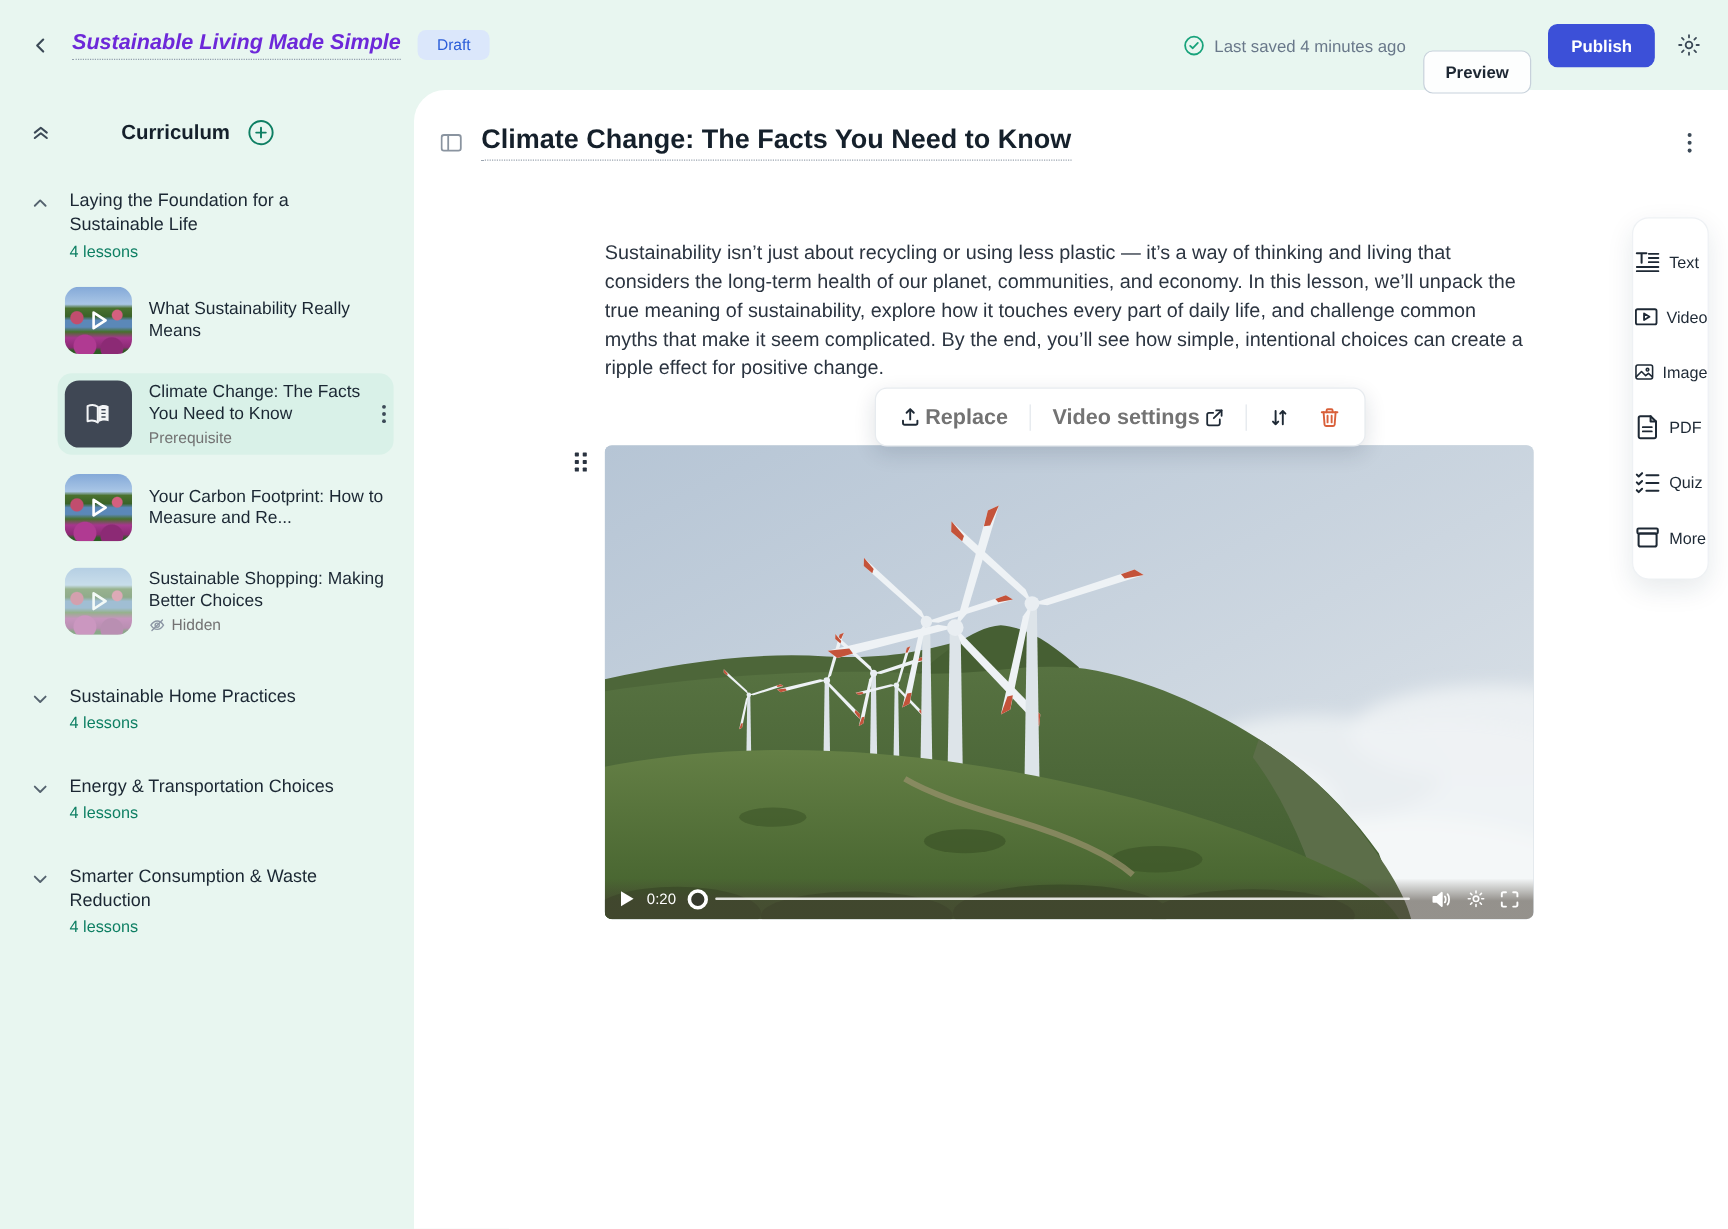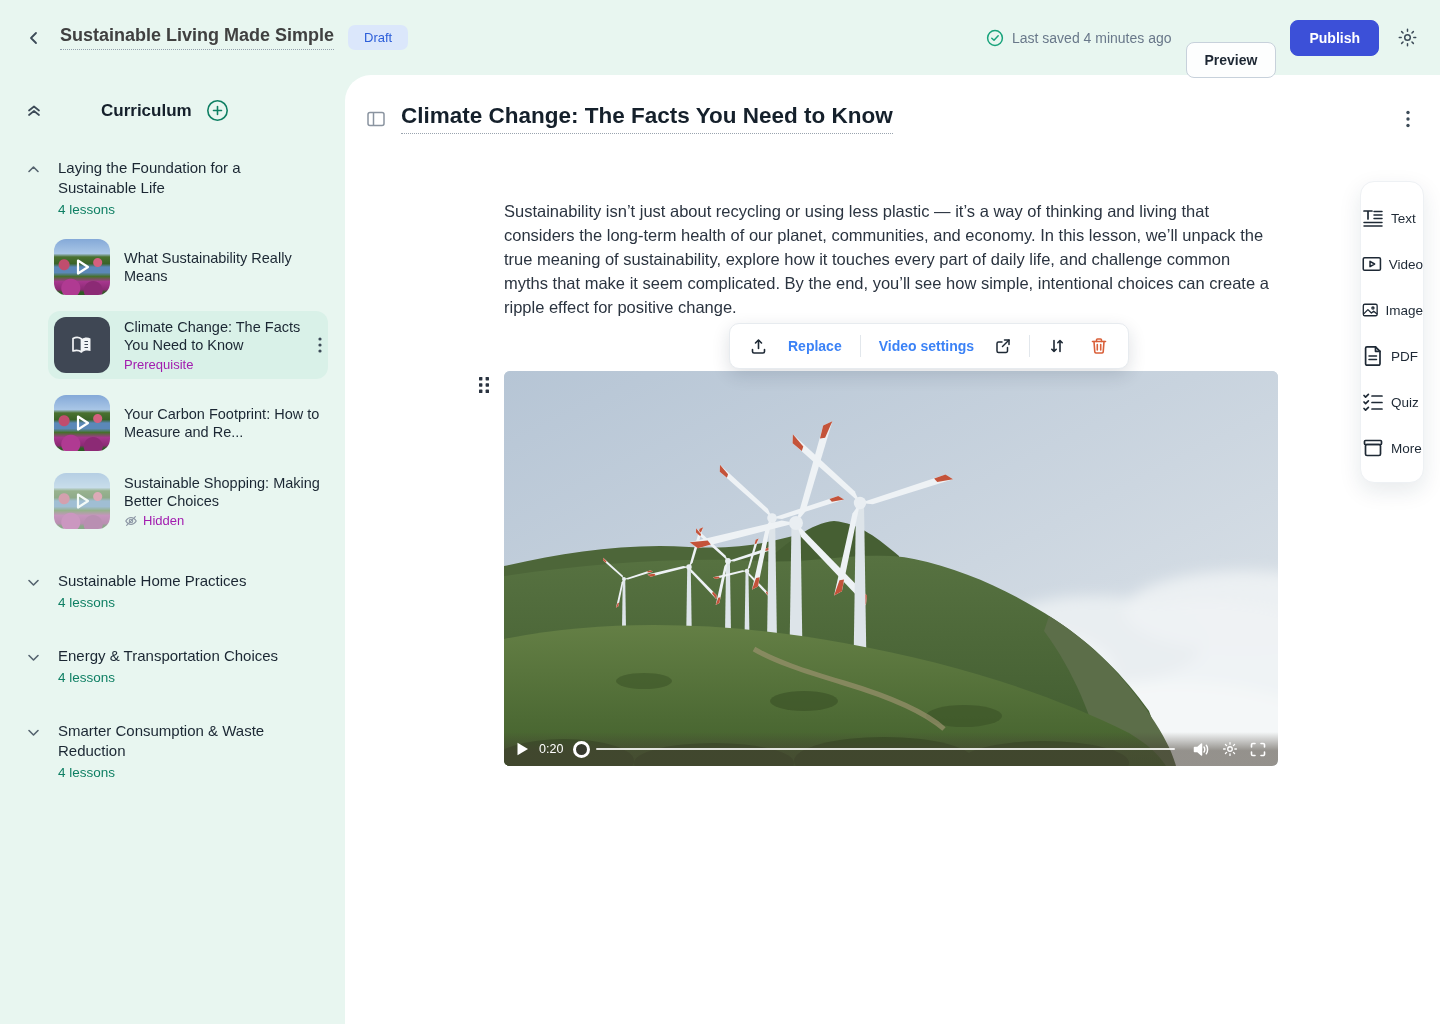--- a/index.html
+++ b/index.html
@@ -3,21 +3,21 @@
 <meta charset="utf-8">
 <style>
   * { margin:0; padding:0; box-sizing:border-box; }
   html,body { width:1440px; height:1024px; overflow:hidden; }
   body { font-family:"Liberation Sans", sans-serif; background:#e8f6f0; color:#1d2733; }
 
   
   .header { position:absolute; top:0; left:0; width:1440px; height:75px; display:flex; align-items:center; padding:0 18px 0 22px; background:#e8f6f0; z-index:5; }
   .hdr-left { display:flex; align-items:center; gap:14px; }
   .icon-btn { background:none; border:none; cursor:pointer; display:flex; align-items:center; justify-content:center; padding:4px; color:#3c4a57; }
-  .course-title { font-size:18px; font-weight:700; color:#404040; border-bottom:1px dotted #93a0ad; padding-bottom:3px; cursor:text; }
+  .course-title { font-size:18px; font-weight:700; color:#6d28d9; border-bottom:1px dotted #93a0ad; padding-bottom:3px; cursor:text;font-style:italic; }
   .badge-draft { background:#dbe7fb; color:#2c5ed9; font-size:13px; font-weight:500; padding:5px 16px; border-radius:7px; }
   .hdr-right { margin-left:auto; display:flex; align-items:center; gap:14px; }
   .saved { display:flex; align-items:center; gap:8px; color:#69788a; font-size:14px; }
   .btn { font-family:inherit; font-size:14px; font-weight:600; border-radius:8px; padding:9px 18px; cursor:pointer; }
   .btn-preview { background:#fdfefe; border:1px solid #c7d1db; color:#1d2733;margin-top:45px; }
   .btn-publish { background:#3c50d8; border:1px solid #3c50d8; color:#fff; }
 
   
   .sidebar { position:absolute; top:75px; left:0; width:345px; bottom:0; background:#e8f6f0; padding:24px 0 0 26px; overflow:hidden; }
   .cur-row { display:flex; align-items:center; gap:14px; margin-bottom:36px; }
@@ -35,32 +35,32 @@
     background:
       radial-gradient(circle at 18% 46%, #c14d6e 0 5px, rgba(0,0,0,0) 6px),
       radial-gradient(circle at 78% 42%, #d4607f 0 4px, rgba(0,0,0,0) 5px),
       radial-gradient(circle at 30% 88%, #b03a92 0 9px, rgba(0,0,0,0) 10px),
       radial-gradient(circle at 70% 92%, #8c2a75 0 9px, rgba(0,0,0,0) 10px),
       linear-gradient(180deg, #84a9d8 0%, #a9c6e6 26%, #4a712f 32%, #3a6328 44%, #5b88b8 50%, #5b88b8 60%, #476f2c 67%, #a6368d 76%, #8c2a75 90%, #2e5c24 95%); }
   .thumb.dim { opacity:.5; }
   .thumb .play-ov { position:absolute; inset:0; display:flex; align-items:center; justify-content:center; }
   .thumb-book { flex:0 0 56px; width:56px; height:56px; border-radius:12px; background:#3f4754; display:flex; align-items:center; justify-content:center; }
   .lesson-txt { font-size:14.5px; line-height:18px; color:#1b2733; }
-  .lesson-sub { font-size:13px; color:#a21caf; margin-top:3px; display:flex; align-items:center; gap:5px; }
+  .lesson-sub { font-size:13px; color:#737373; margin-top:3px; display:flex; align-items:center; gap:5px; }
   .lesson-kebab { position:absolute; right:6px; top:50%; transform:translateY(-50%); }
 
   
   .content { position:absolute; top:75px; left:345px; right:0; bottom:0; background:#ffffff; border-top-left-radius:26px; }
   .title-row { display:flex; align-items:center; margin:28px 26px 0 18px; }
   .lesson-title { font-size:22.5px; font-weight:700; color:#15202b; margin-left:12px; border-bottom:1px dotted #9aa4af; padding-bottom:4px; cursor:text; }
   .title-kebab { margin-left:auto; }
   .paragraph { position:absolute; left:159px; top:124px; width:774px; font-size:16.5px; line-height:24px; color:#2b3440; }
 
   .float-toolbar { position:absolute; left:384px; top:248px; background:#fff; border:1px solid #e7ebef; border-radius:10px; box-shadow:0 6px 18px rgba(20,35,60,.14); display:flex; align-items:center; padding:6px 10px; gap:4px; z-index:4; }
-  .tb-btn { display:flex; align-items:center; gap:21px; background:none; border:none; font-family:inherit; font-size:14px; font-weight:600; color:#3b82f6; padding:7px 10px; border-radius:7px; cursor:pointer; }
+  .tb-btn { display:flex; align-items:center; gap:4px; background:none; border:none; font-family:inherit; font-size:18px; font-weight:600; color:#737373; padding:7px 10px; border-radius:7px; cursor:pointer; }
   .tb-div { width:1px; height:22px; background:#e2e7ec; margin:0 4px; }
 
   .video-block { position:absolute; left:159px; top:296px; }
   .drag-handle { position:absolute; left:-26px; top:4px; cursor:grab; color:#2a3340; }
   .video-player { width:774px; height:395px; border-radius:6px; overflow:hidden; position:relative; background:#c5d1da; }
   .video-player svg.scene { position:absolute; inset:0; display:block; }
   .vctrl { position:absolute; left:0; right:0; bottom:0; height:34px; display:flex; align-items:center; padding:0 12px; gap:10px; background:linear-gradient(180deg, rgba(70,62,52,0) 0%, rgba(70,62,52,.55) 55%); }
   .vtime { color:#fff; font-size:12.5px; }
   .scrubber { width:17px; height:17px; border-radius:50%; border:3px solid #fff; background:rgba(45,45,45,.55); flex:0 0 auto; cursor:pointer; }
   .vline { height:2px; background:rgba(255,255,255,.85); border-radius:2px; flex:1; margin-left:-4px; cursor:pointer; }

